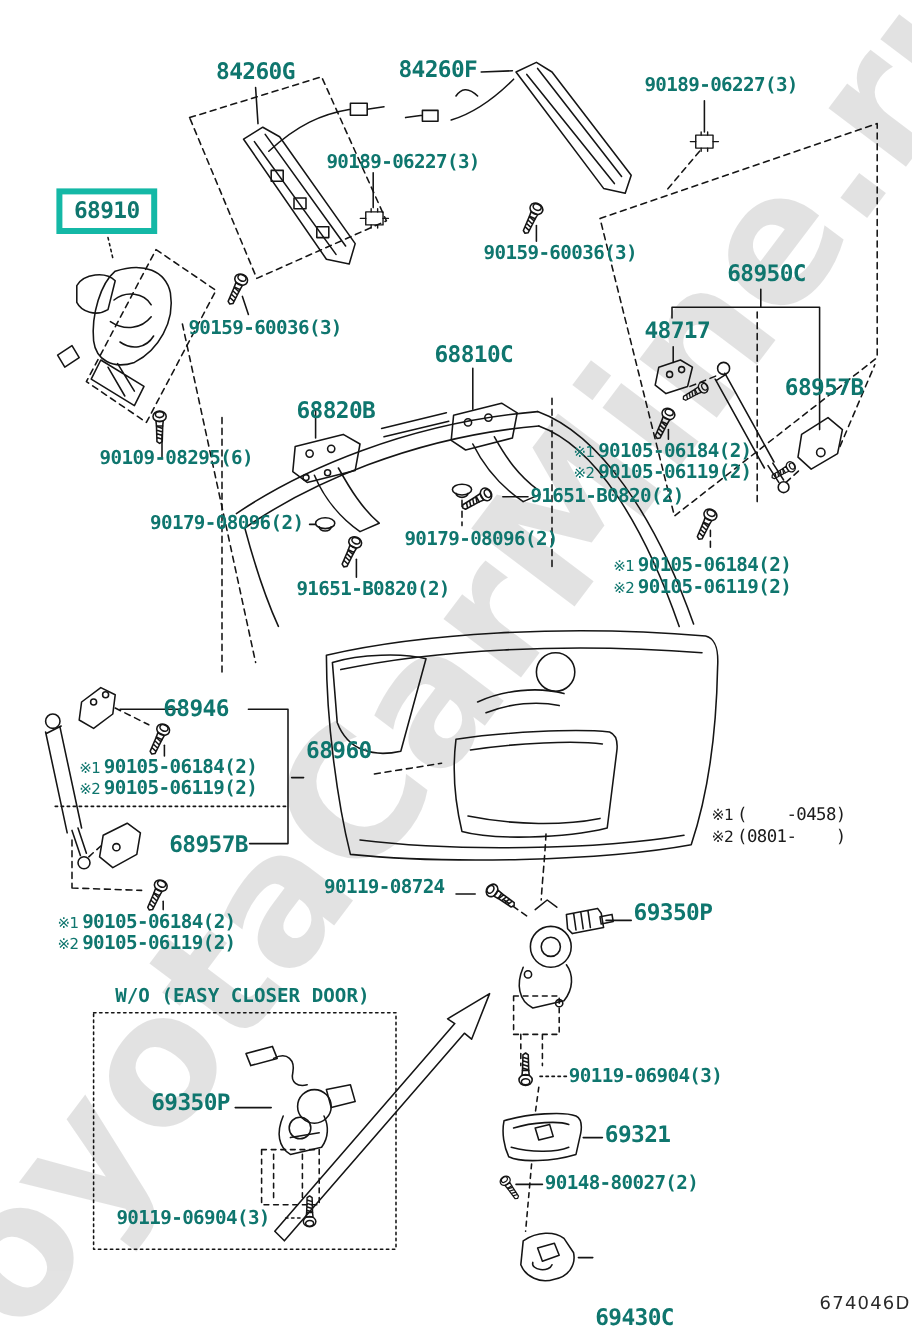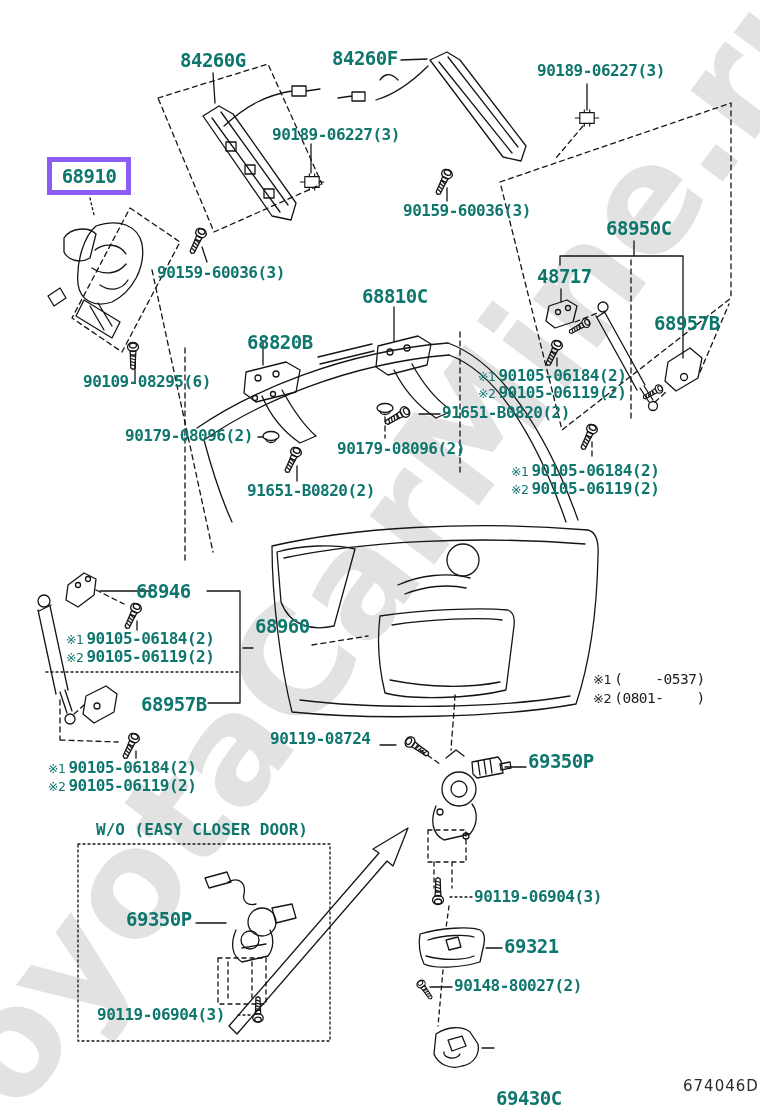--- a/index.html
+++ b/index.html
@@ -10,21 +10,21 @@
        color:#0f766e;letter-spacing:-0.5px;z-index:4;}
   .lbl.big{font-size:19px;}
   .lbl .mk{font-size:12.5px;font-weight:normal;margin-right:3px;
            font-family:"DejaVu Sans","DejaVu Sans Mono",sans-serif;}
   .lbl.note{font-weight:normal;font-size:14.5px;color:#1c1c1c;}
   .lbl.note .mk{font-size:13px;}
   .lbl.caption{font-size:16px;letter-spacing:0;}
   .lbl.footer{font-family:"DejaVu Sans",sans-serif;font-weight:normal;font-size:15px;
               color:#2a2a2a;letter-spacing:1px;}
   .hl-box{position:absolute;left:47px;top:157px;width:84px;height:38px;
-          border:5px solid #8b5cf6;box-sizing:border-box;display:flex;align-items:center;
+          border:5px solid #14b8a6;box-sizing:border-box;display:flex;align-items:center;
           justify-content:center;z-index:4;background:#fff;}
   .hl-box .lbl{position:static;}
 </style>
 </head>
 <body>
 
 <div class="canvas">
 
 <svg class="art" width="760" height="1112" viewBox="0 0 760 1112">
   <defs>
@@ -262,21 +262,21 @@
   <div class="lbl" style="left:66px;top:630px"><span class="mk">※1</span><span>90105-06184(2)</span></div>
   <div class="lbl" style="left:66px;top:648px"><span class="mk">※2</span><span>90105-06119(2)</span></div>
   <div class="lbl big" style="left:255px;top:616px">68960</div>
   <div class="lbl big" style="left:141px;top:694px">68957B</div>
   <div class="lbl" style="left:48px;top:759px"><span class="mk">※1</span><span>90105-06184(2)</span></div>
   <div class="lbl" style="left:48px;top:777px"><span class="mk">※2</span><span>90105-06119(2)</span></div>
 
   <div class="lbl" style="left:270px;top:730px">90119-08724</div>
   <div class="lbl big" style="left:528px;top:751px">69350P</div>
 
-  <div class="lbl note" style="left:593px;top:672px"><span class="mk">※1</span><span>(    -0537)</span></div>
+  <div class="lbl note" style="left:593px;top:672px"><span class="mk">※1</span><span>(    -0458)</span></div>
   <div class="lbl note" style="left:593px;top:691px"><span class="mk">※2</span><span>(0801-    )</span></div>
 
   <div class="lbl caption" style="left:96px;top:821px">W/O (EASY CLOSER DOOR)</div>
   <div class="lbl big" style="left:126px;top:909px">69350P</div>
   <div class="lbl" style="left:97px;top:1006px">90119-06904(3)</div>
   <div class="lbl" style="left:474px;top:888px">90119-06904(3)</div>
   <div class="lbl big" style="left:504px;top:936px">69321</div>
   <div class="lbl" style="left:454px;top:977px">90148-80027(2)</div>
   <div class="lbl big" style="left:496px;top:1088px">69430C</div>
 

